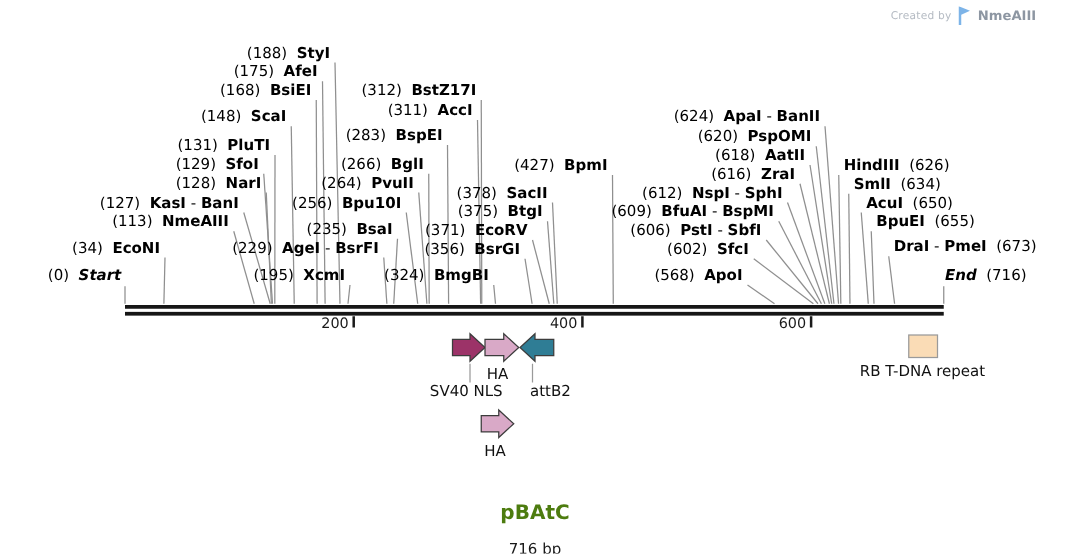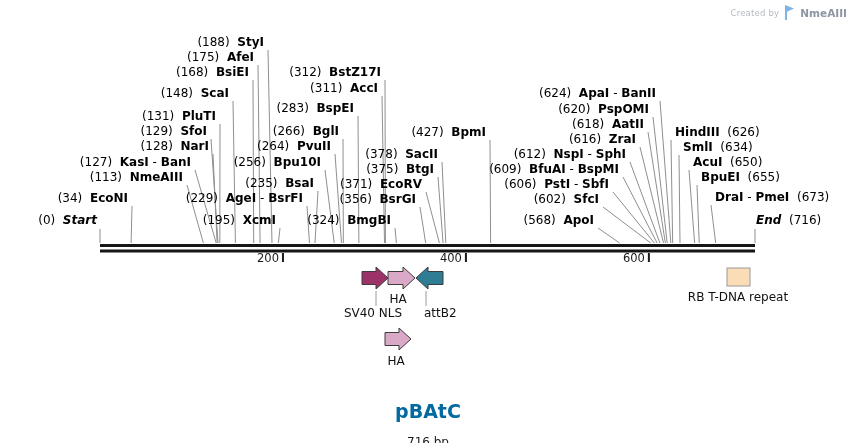--- a/index.html
+++ b/index.html
@@ -1,23 +1,23 @@
 <!DOCTYPE html>
 <html><head>
 <meta charset="utf-8">
 <style>
   html,body{margin:0;padding:0;background:#ffffff;}
   .stage{position:relative;width:856px;height:443px;background:#ffffff;overflow:hidden;
          font-family:"DejaVu Sans", sans-serif;}
   .map-svg{position:absolute;left:0;top:0;}
-  .watermark{position:absolute;top:5px;right:9px;display:flex;align-items:center;gap:5px;justify-content:space-between;}
+  .watermark{position:absolute;top:5px;right:27px;display:flex;align-items:center;gap:5px;justify-content:space-between;}
   .wm-created{font-size:8.5px;color:#b5bbc3;letter-spacing:.2px;}
   .wm-brand{font-size:10.5px;font-weight:600;color:#8d96a2;}
   .title-block{position:absolute;left:0;right:0;top:401px;text-align:center;}
-  .map-title{font-size:19px;font-weight:bold;color:#0369a1;line-height:1.1;}
+  .map-title{font-size:16px;font-weight:bold;color:#4d7c0f;line-height:1.1;}
   .map-length{font-size:12px;color:#1a1a1a;margin-top:13px;}
 </style>
 </head>
 <body>
 
 <div class="stage">
 
   <svg class="map-svg" width="856" height="443" viewBox="0 0 856 443" xmlns="http://www.w3.org/2000/svg">
       <line x1="268" y1="50" x2="271.98324022346367" y2="243" stroke="#8f8f8f" stroke-width="1"></line>
       <line x1="258" y1="65" x2="260.090782122905" y2="243" stroke="#8f8f8f" stroke-width="1"></line>

